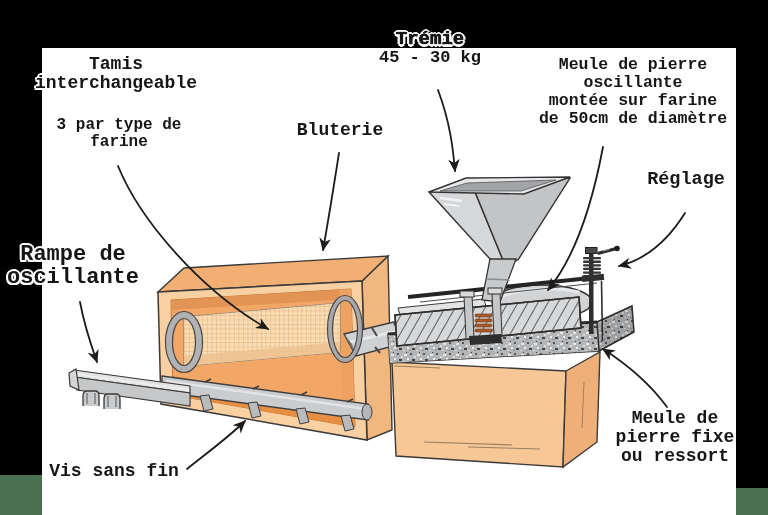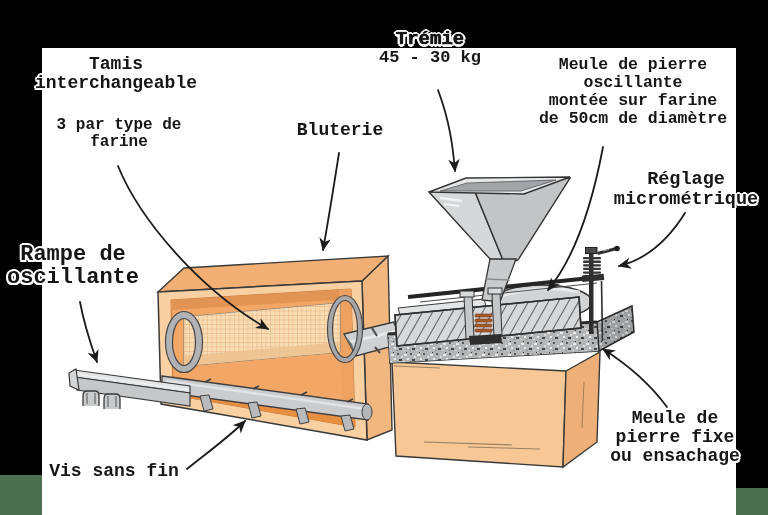--- a/index.html
+++ b/index.html
@@ -236,28 +236,27 @@
       <div>45 - 30 kg</div>
     </div>
     <div class="lbl" style="left:633px;top:56px;font-size:16.5px;line-height:1.09">
       <div>Meule de pierre</div>
       <div>oscillante</div>
       <div>montée sur farine</div>
       <div>de 50cm de diamètre</div>
     </div>
     <div class="lbl" style="left:686px;top:170px;font-size:18.5px">
       <div>Réglage</div>
-      <div>micrométrique</div>
     </div>
     <div class="lbl" style="left:73px;top:243px;font-size:22px">
       <div>Rampe de</div>
       <div>oscillante</div>
     </div>
     <div class="lbl" style="left:114px;top:462px;font-size:18px">
       <div>Vis sans fin</div>
     </div>
     <div class="lbl" style="left:675px;top:409px;font-size:18px">
       <div>Meule de</div>
       <div>pierre fixe</div>
-      <div>ou ensachage</div>
+      <div>ou ressort</div>
     </div>
   </div>
 </div>
 
 </body></html>

